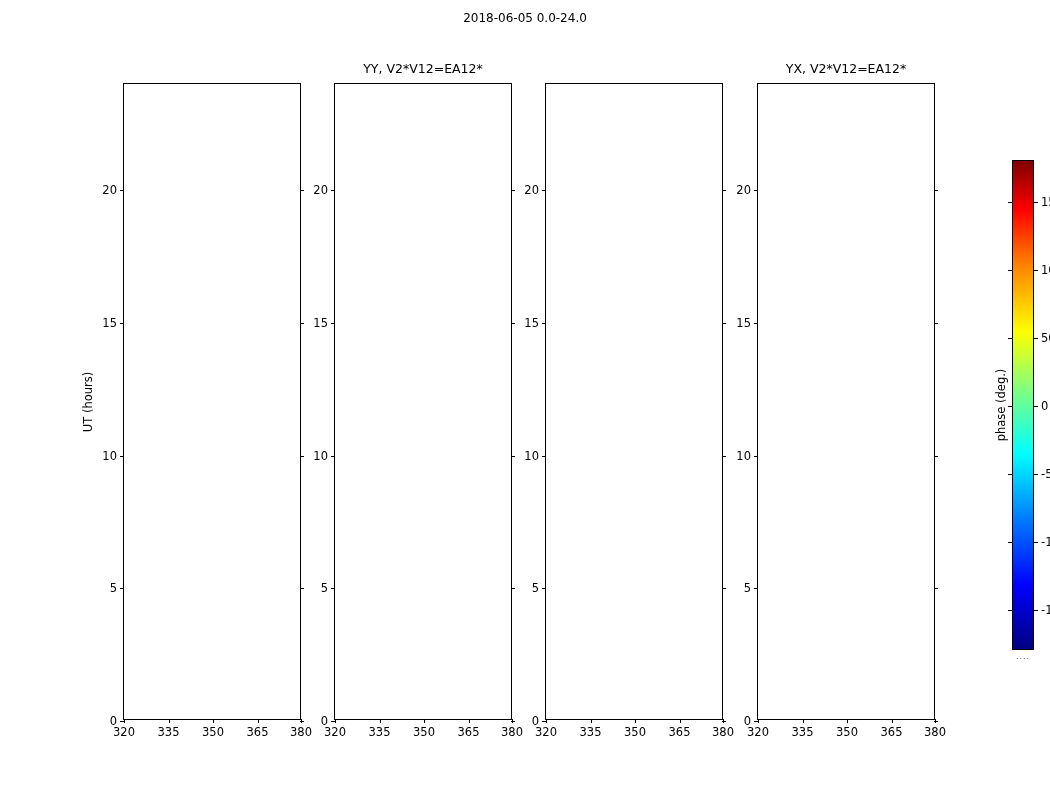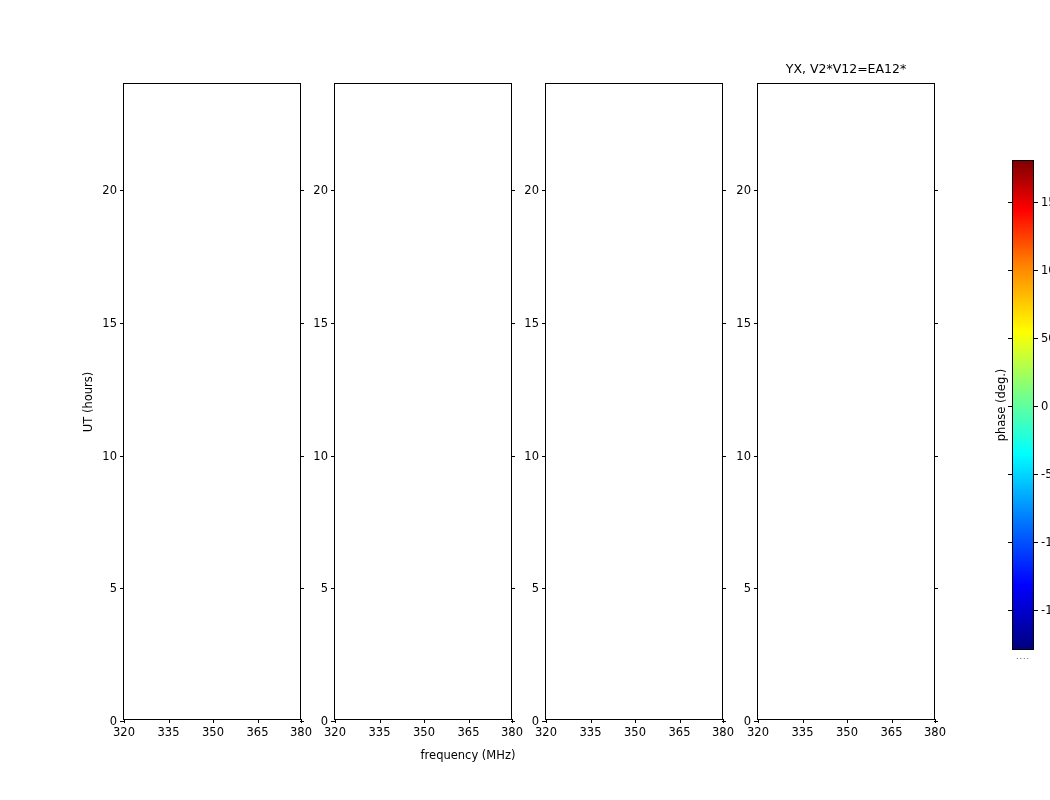--- a/index.html
+++ b/index.html
@@ -167,20 +167,21 @@
     font-size: 8px;
     color: #555;
     letter-spacing: 1px;
   }
 </style>
 </head>
 <body>
 
 <div id="figure">
 
+  <div class="suptitle">2018-06-05 0.0-24.0</div>
 
   <div class="panel" style="left:123px;">
     <div class="axes">
       <div class="tick-y" style="top:637px;"></div>
         <div class="tick-y-right" style="top:637px;"></div>
       <div class="tick-y-label" style="top:637px;">0</div>
       <div class="tick-y" style="top:504.3px;"></div>
         <div class="tick-y-right" style="top:504.3px;"></div>
       <div class="tick-y-label" style="top:504.3px;">5</div>
       <div class="tick-y" style="top:371.6px;"></div>
@@ -200,20 +201,21 @@
       <div class="tick-x" style="left:89px;"></div>
       <div class="tick-x-label" style="left:89px;">350</div>
       <div class="tick-x" style="left:133.5px;"></div>
       <div class="tick-x-label" style="left:133.5px;">365</div>
       <div class="tick-x" style="left:177px;"></div>
       <div class="tick-x-label" style="left:177px;">380</div>
     </div>
   </div>
 
   <div class="panel" style="left:334px;">
+    <div class="ptitle">YY, V2*V12=EA12*</div>
     <div class="axes">
       <div class="tick-y" style="top:637px;"></div>
         <div class="tick-y-right" style="top:637px;"></div>
       <div class="tick-y-label" style="top:637px;">0</div>
       <div class="tick-y" style="top:504.3px;"></div>
         <div class="tick-y-right" style="top:504.3px;"></div>
       <div class="tick-y-label" style="top:504.3px;">5</div>
       <div class="tick-y" style="top:371.6px;"></div>
         <div class="tick-y-right" style="top:371.6px;"></div>
       <div class="tick-y-label" style="top:371.6px;">10</div>
@@ -294,21 +296,20 @@
       <div class="tick-x" style="left:89px;"></div>
       <div class="tick-x-label" style="left:89px;">350</div>
       <div class="tick-x" style="left:133.5px;"></div>
       <div class="tick-x-label" style="left:133.5px;">365</div>
       <div class="tick-x" style="left:177px;"></div>
       <div class="tick-x-label" style="left:177px;">380</div>
     </div>
   </div>
 
   <div class="ylabel">UT (hours)</div>
-  <div class="xlabel">frequency (MHz)</div>
 
   <div id="colorbar">
     <div class="cb-tick" style="top:41px;"></div>
       <div class="cb-tick-left" style="top:41px;"></div>
     <div class="cb-label" style="top:41px;">150</div>
     <div class="cb-tick" style="top:109px;"></div>
       <div class="cb-tick-left" style="top:109px;"></div>
     <div class="cb-label" style="top:109px;">100</div>
     <div class="cb-tick" style="top:177px;"></div>
       <div class="cb-tick-left" style="top:177px;"></div>

